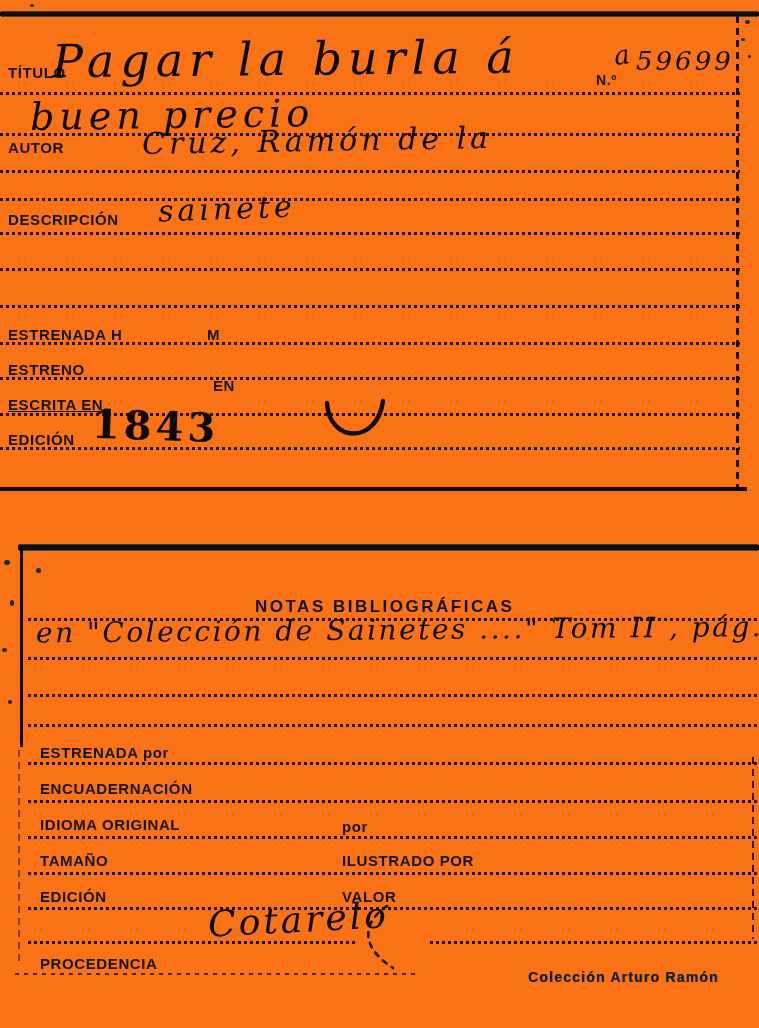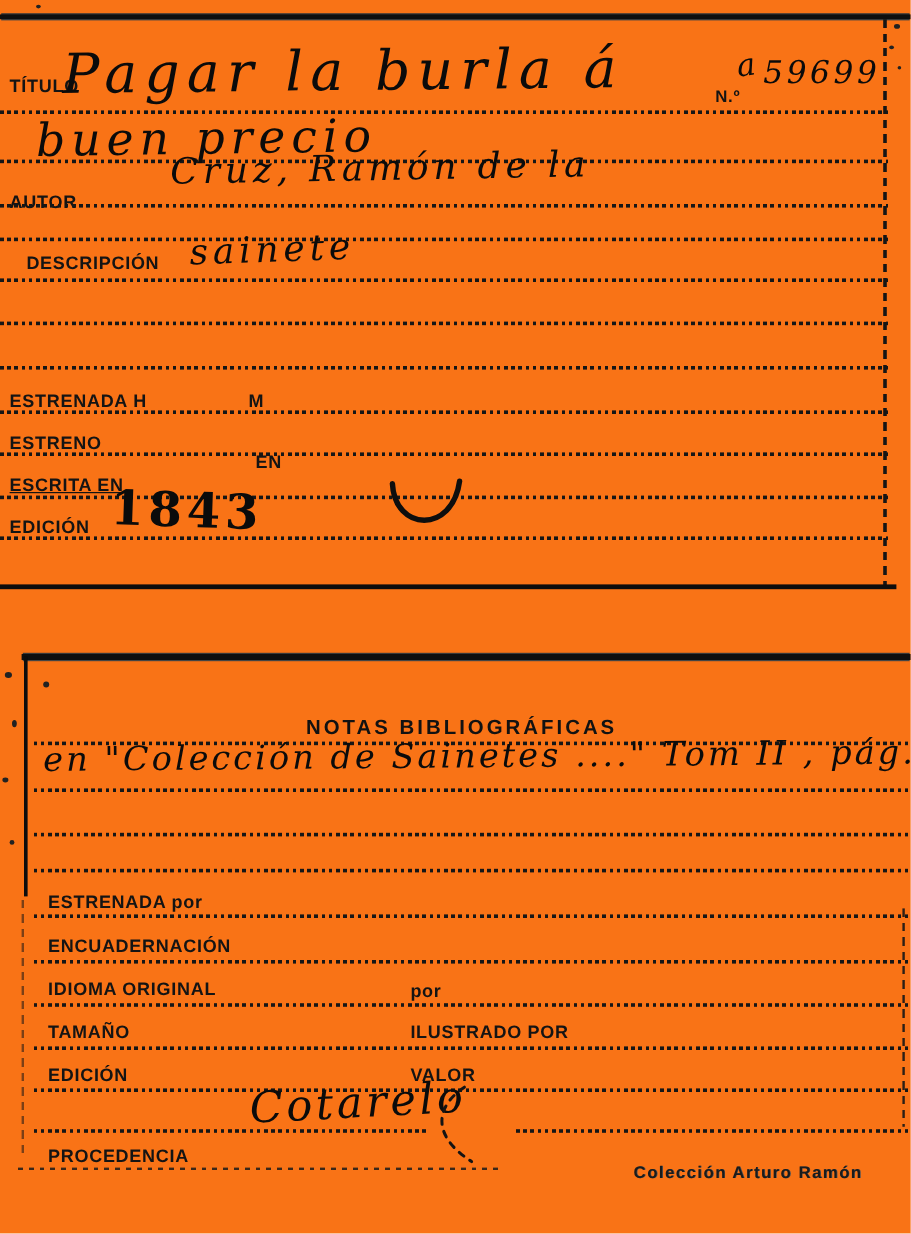--- a/index.html
+++ b/index.html
@@ -43,26 +43,26 @@
     <div class="label" style="left:8px;top:64px;">TÍTULO</div>
     <div class="hw" style="left:52px;top:36px;font-size:46px;letter-spacing:6px;transform:rotate(-0.6deg);">Pagar la burla á</div>
     <div class="label small" style="left:596px;top:72px;">N.º</div>
     <div class="hw" style="left:614px;top:42px;font-size:26px;transform:rotate(-8deg);">a</div>
     <div class="hw" style="left:636px;top:48px;font-size:26px;letter-spacing:3px;">59699</div>
     <div class="dotline" style="left:0;top:92px;width:740px;"></div>
 
     <div class="hw" style="left:30px;top:96px;font-size:38px;letter-spacing:5px;transform:rotate(-0.8deg);">buen precio</div>
     <div class="dotline" style="left:0;top:133px;width:740px;"></div>
 
-    <div class="label" style="left:8px;top:160px;">AUTOR</div>
+    <div class="label" style="left:8px;top:139px;">AUTOR</div>
     <div class="hw" style="left:142px;top:126px;font-size:30px;letter-spacing:4px;transform:rotate(-1deg);">Cruz, Ramón de la</div>
     <div class="dotline" style="left:0;top:170px;width:740px;"></div>
     <div class="dotline" style="left:0;top:198px;width:740px;"></div>
 
-    <div class="label" style="left:22px;top:211px;">DESCRIPCIÓN</div>
+    <div class="label" style="left:8px;top:211px;">DESCRIPCIÓN</div>
     <div class="hw" style="left:158px;top:194px;font-size:30px;letter-spacing:4px;transform:rotate(-2deg);">sainete</div>
     <div class="dotline" style="left:0;top:232px;width:740px;"></div>
     <div class="dotline" style="left:0;top:268px;width:740px;"></div>
     <div class="dotline" style="left:0;top:305px;width:740px;"></div>
 
     <div class="label" style="left:8px;top:326px;">ESTRENADA H</div>
     <div class="label" style="left:207px;top:326px;">M</div>
     <div class="dotline" style="left:0;top:342px;width:740px;"></div>
 
     <div class="label" style="left:8px;top:361px;">ESTRENO</div>

